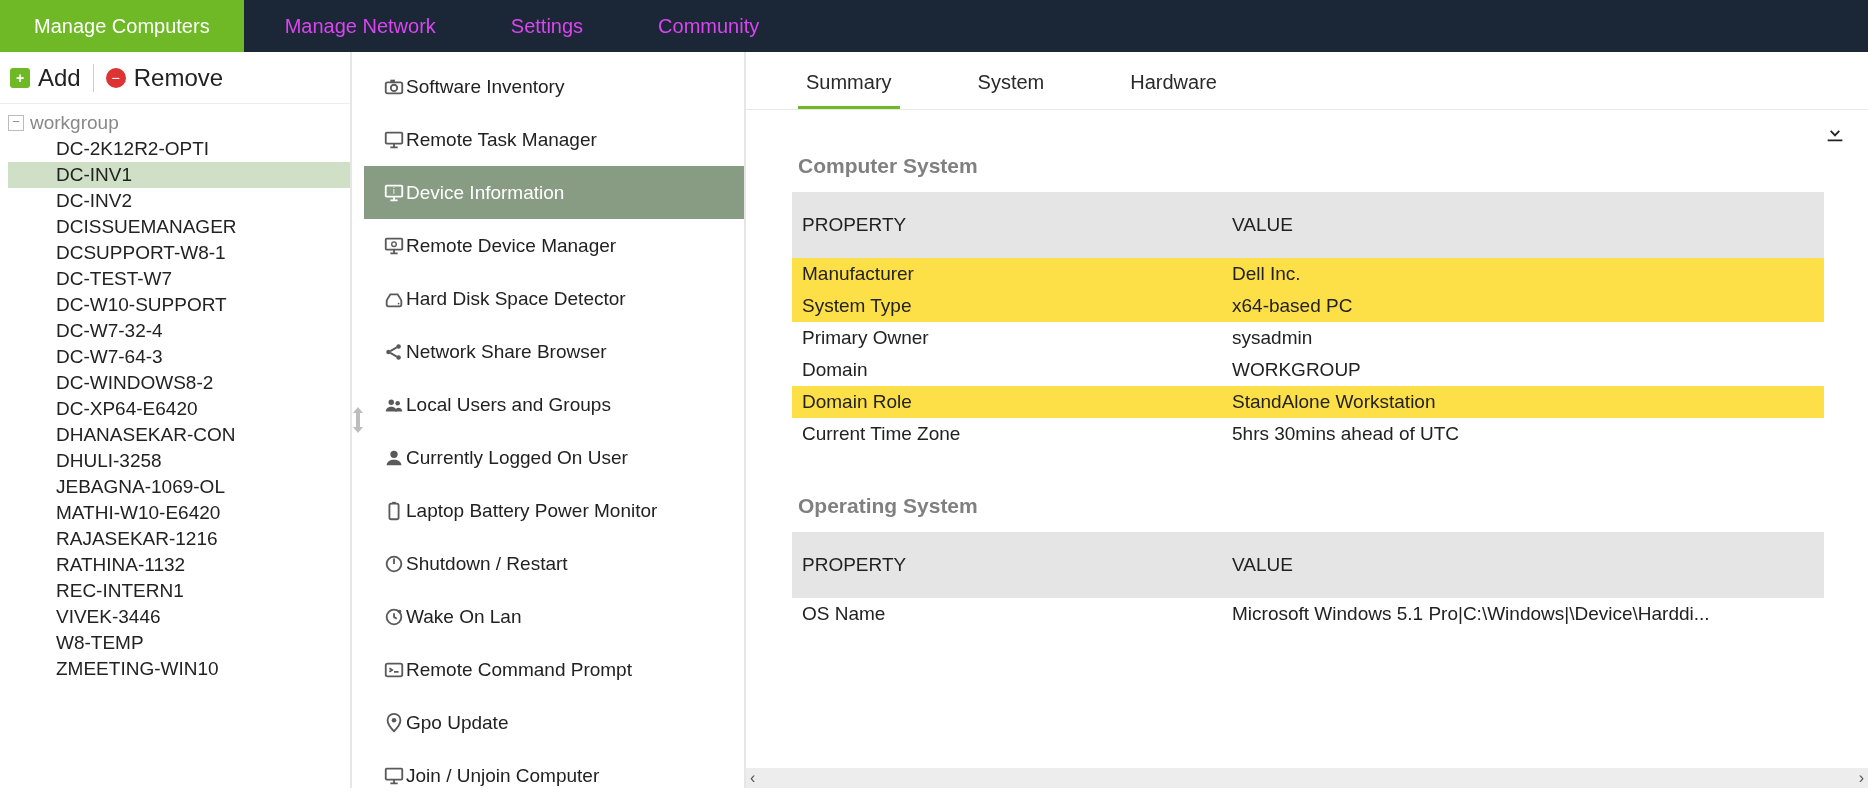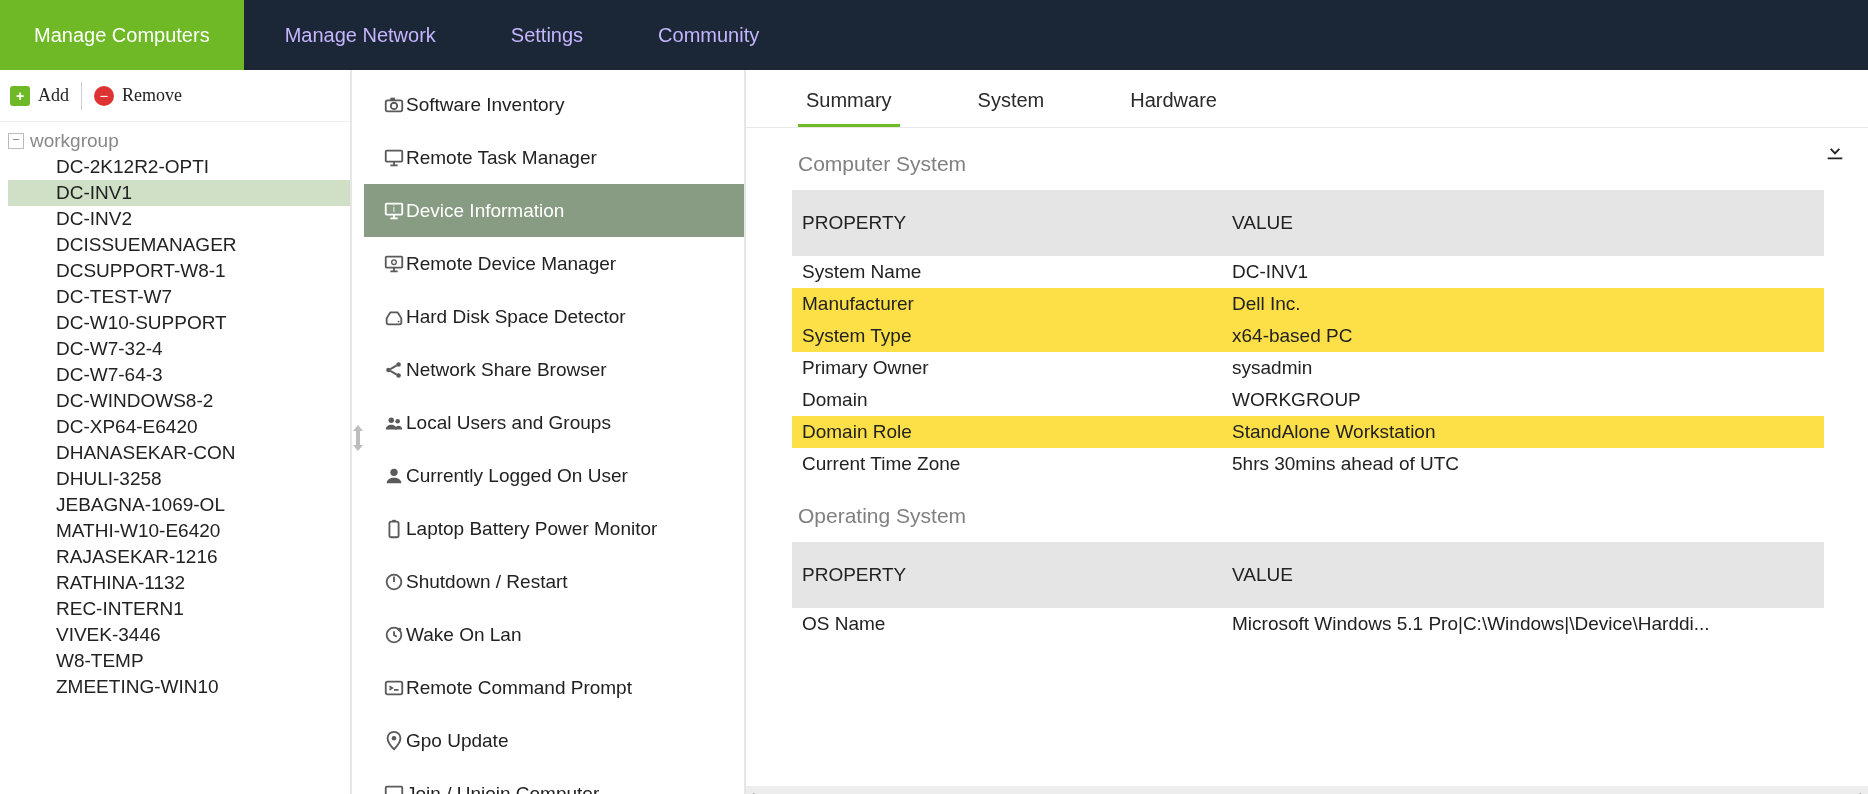--- a/index.html
+++ b/index.html
@@ -1,28 +1,28 @@
 <!DOCTYPE html>
 <html><head>
 <meta charset="utf-8">
 <style>
   * { box-sizing: border-box; margin: 0; padding: 0; }
   html, body { width: 1868px; height: 794px; font-family: "Segoe UI", Arial, sans-serif; font-size: 18px; color: #222; background: #fff; overflow: hidden; }
-  .topbar { display: flex; height: 70px; background: #1b2637; color: #fff; }
+  .topbar { display: flex; height: 52px; background: #1b2637; color: #fff; }
   .topbar .tab { display: flex; align-items: center; padding: 0 34px; height: 100%; font-size: 20px; cursor: pointer; white-space: nowrap; }
   .topbar .tab.active { background: #6eb925; }
-  .topbar .tab:not(.active) { color: #c4b5fd; padding-left: 41px; }
+  .topbar .tab:not(.active) { color: #d946ef; padding-left: 41px; }
   .layout { display: flex; height: calc(100% - 58px); }
   .left-panel { width: 352px; border-right: 2px solid #e6e6e6; display: flex; flex-direction: column; }
   .left-toolbar { display: flex; align-items: center; height: 52px; padding: 0 10px; border-bottom: 1px solid #eee; gap: 8px; }
   .icon-box { width: 20px; height: 20px; border-radius: 3px; display: inline-flex; align-items: center; justify-content: center; font-size: 14px; color: #fff; font-weight: bold; }
   .icon-add { background: #6eb925; }
   .icon-remove-circ { width:20px; height:20px; border-radius:50%; background:#d33; color:#fff; display:inline-flex; align-items:center; justify-content:center; font-size:16px; line-height:1; }
   .left-toolbar .divider { width:1px; height:28px; background:#ccc; margin:0 4px; }
-  .left-toolbar span.label { font-size:18px;font-family:Liberation Serif, serif; }
+  .left-toolbar span.label { font-size:24px; }
   .tree-wrap { position: relative; flex: 1; overflow: hidden; }
   .tree { height: 100%; overflow-y: auto; padding: 6px 0 6px 8px; }
   .tree::-webkit-scrollbar { width: 20px; }
   .tree::-webkit-scrollbar-track { background: #f1f1f1; }
   .tree::-webkit-scrollbar-thumb { background: #c6c6c6; }
   .tree .group { display:flex; align-items:center; color:#888; font-size:19px; padding:2px 0; }
   .tree .group .expander { width:16px; height:16px; border:1px solid #bbb; font-size:13px; line-height:12px; text-align:center; margin-right:6px; color:#888; }
   .tree .node { padding: 2px 0 2px 48px; font-size:19px; cursor:pointer; white-space:nowrap; }
   .tree .node.selected { background:#cfe0c6; }
   .splitter { width:12px; display:flex; align-items:center; justify-content:center; color:#bdbdbd; font-size:20px; cursor:col-resize;}
@@ -33,21 +33,21 @@
   .tool-item.selected .ticon { color:#fff; }
   .right-panel { flex:1; display:flex; flex-direction:column; position:relative; }
   .subtabs { display:flex; align-items:flex-end; height:58px; border-bottom:1px solid #e8e8e8; padding:0 16px 0 52px; gap:70px; }
   .subtabs .stab { padding:0 8px 12px 8px; font-size:20px; color:#2a2a2a; cursor:pointer; border-bottom:3px solid transparent; }
   .subtabs .stab.active { border-bottom-color:#6eb925; }
   .dl-icon { position:absolute; top:70px; right:22px; color:#333; display:flex; flex-direction:column; align-items:center; cursor:pointer;}
   .content { margin:0 44px 0 46px; flex:1; overflow:auto; position:relative; }
   .content::-webkit-scrollbar { width: 18px; height:18px; }
   .content::-webkit-scrollbar-track { background:#f0f0f0; }
   .content::-webkit-scrollbar-thumb { background:#cfcfcf; }
-  .section-title { color:#808080; font-weight:400; font-size:21px; margin:24px 0 14px 6px; }
+  .section-title { color:#808080; font-weight:700; font-size:21px; margin:44px 0 14px 6px; }
   table.propgrid { width:100%; border-collapse:collapse; font-size:19px; }
   table.propgrid th { text-align:left; font-weight:400; background:#e5e5e5; padding:22px 10px; }
   table.propgrid td { padding:5px 10px; }
   table.propgrid tr.alt td { background:#fde047; }
   table.propgrid col.prop { width:430px; }
   .hscroll { height:20px; background:#ededed; position:relative; display:flex; align-items:center; justify-content:space-between; padding:0 4px; color:#555; font-size:16px;}
   svg { display:block; }
 </style>
 </head>
 <body>
@@ -261,24 +261,20 @@
             <col class="prop">
             <col>
           </colgroup>
           <thead>
             <tr>
               <th>PROPERTY</th>
               <th>VALUE</th>
             </tr>
           </thead>
           <tbody>
-            <tr>
-              <td>System Name</td>
-              <td>DC-INV1</td>
-            </tr>
             <tr class="alt">
               <td>Manufacturer</td>
               <td>Dell Inc.</td>
             </tr>
             <tr class="alt">
               <td>System Type</td>
               <td>x64-based PC</td>
             </tr>
             <tr>
               <td>Primary Owner</td>

